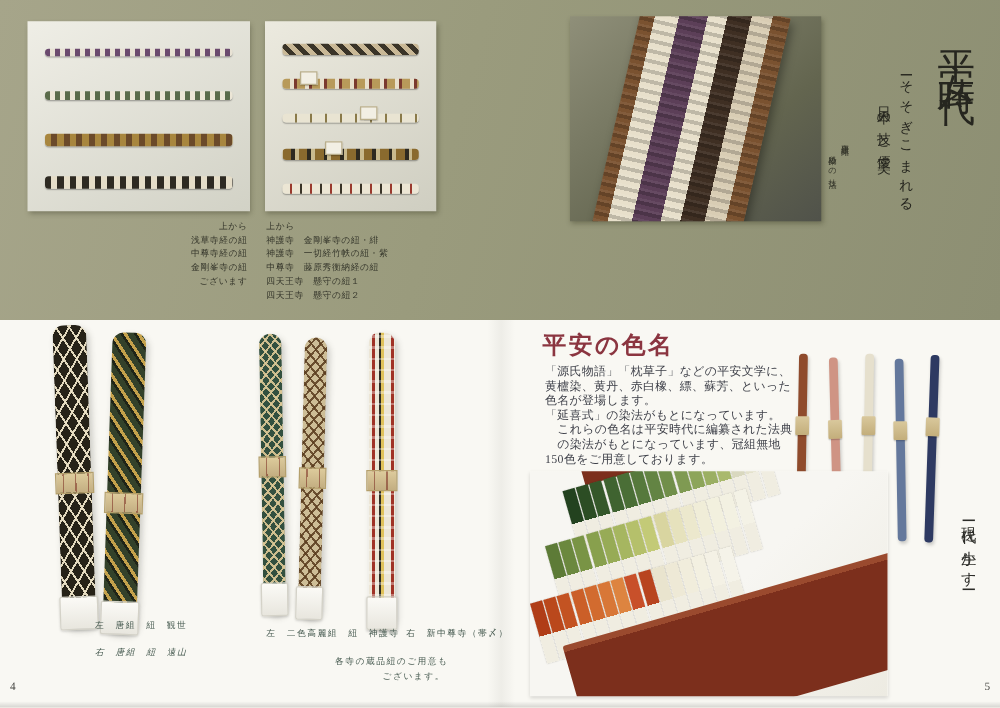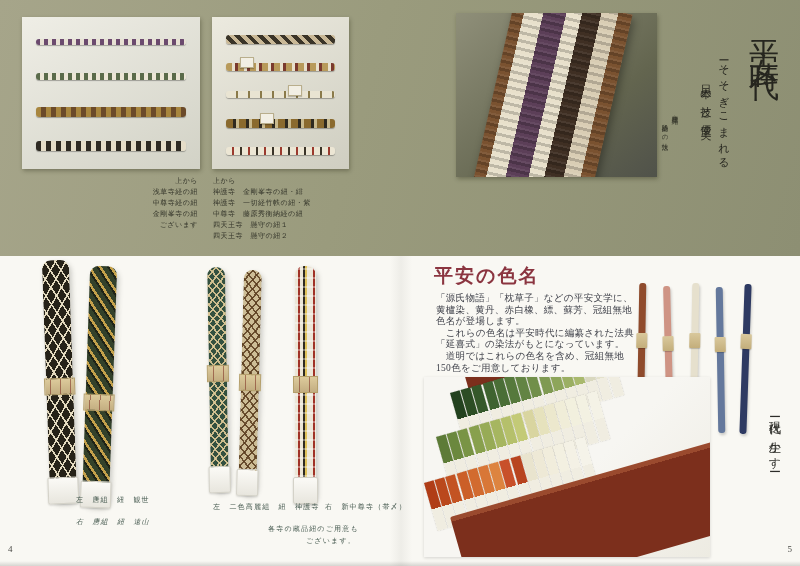--- a/index.html
+++ b/index.html
@@ -180,25 +180,25 @@
   <div class="bl-cap" style="left:213px;top:502px;text-align:right;">左　二色高麗組　紐　神護寺</div>
   <div class="bl-cap" style="left:325px;top:502px;">右　新中尊寺（帯〆）</div>
   <div class="bl-cap" style="left:268px;top:524px;">各寺の蔵品紐のご用意も</div>
   <div class="bl-cap" style="left:306px;top:536px;">ございます。</div>
 
   <div class="gutter"></div>
 
   <div class="hc-title">平安の色名</div>
   <div class="hc-body">
     <div>「源氏物語」「枕草子」などの平安文学に、</div>
-    <div>黄櫨染、黄丹、赤白橡、縹、蘇芳、冠組無地</div>
+    <div>黄櫨染、黄丹、赤白橡、縹、蘇芳、といった</div>
     <div>色名が登場します。</div>
+    <div>「延喜式」の染法がもとになっています。</div>
     <div>　これらの色名は平安時代に編纂された法典</div>
-    <div>「延喜式」の染法がもとになっています。</div>
-    <div>　道明ではこれらの色名を含め、冠組無地</div>
+    <div>　の染法がもとになっています、冠組無地</div>
     <div>150色をご用意しております。</div>
   </div>
 
   <div class="scord s1" style="background: rgb(143, 75, 44);">
       <div class="wrap"></div>
     </div>
   <div class="scord s2" style="background: rgb(207, 148, 132);">
       <div class="wrap"></div>
     </div>
   <div class="scord s3" style="background: rgb(230, 224, 205);">

